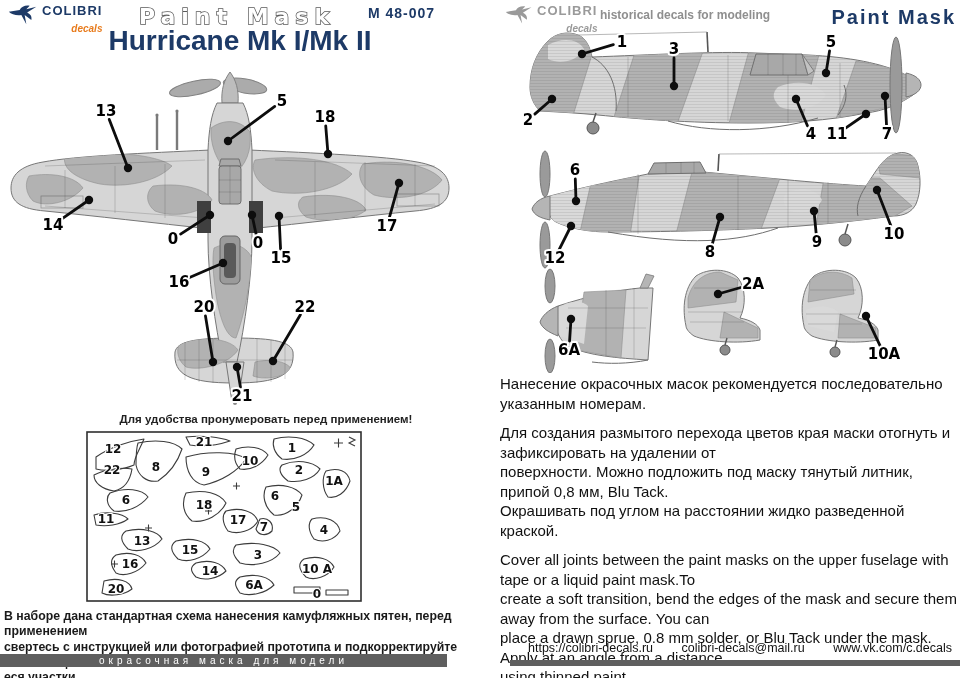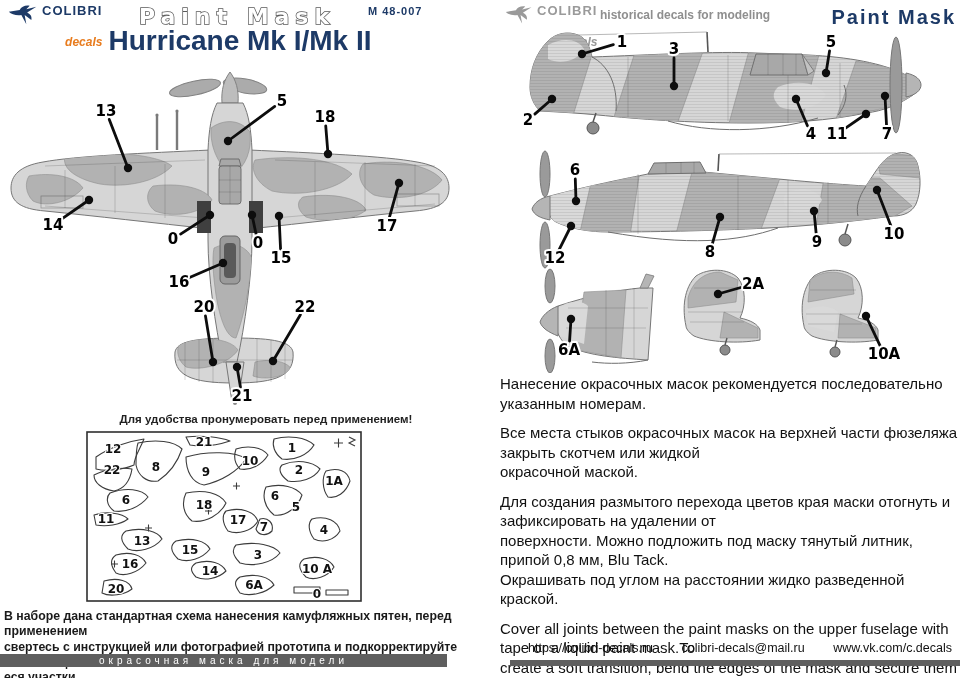--- a/index.html
+++ b/index.html
@@ -4,24 +4,24 @@
 <style>
   html,body{margin:0;padding:0;background:#e8e8e8;}
   #page{position:relative;width:960px;height:678px;background:#ffffff;overflow:hidden;
         font-family:"Liberation Sans",sans-serif;color:#111;}
   .abs{position:absolute;}
 
   
   .brand{display:flex;align-items:flex-start;gap:4px;}
   .brand-txt{line-height:1;}
   .brand-name{font-weight:bold;font-size:13px;letter-spacing:1px;color:#1d3a67;}
-  .brand-sub{font-weight:bold;font-style:italic;font-size:12px;color:#e87c1e;text-align:right;margin-top:19px;}
+  .brand-sub{font-weight:bold;font-style:italic;font-size:10px;color:#e87c1e;text-align:right;margin-top:7px;}
   .brand.gray .brand-name,.brand.gray .brand-sub{color:#9a9a9a;}
   .tagline{font-weight:bold;font-size:12px;color:#8f8f8f;}
-  .code{font-weight:bold;font-size:11px;color:#1d3a67;letter-spacing:1px;}
+  .code{font-weight:bold;font-size:14px;color:#1d3a67;letter-spacing:1px;}
   .subject{font-weight:bold;font-size:28px;color:#1d3a67;letter-spacing:0px;}
   .pm-right{font-weight:bold;font-size:20px;color:#1d3a67;letter-spacing:2px;}
 
   .caption{font-weight:bold;font-size:11.5px;color:#222;text-align:center;margin-left:31px;}
   .note{font-weight:bold;font-size:12.3px;color:#1a1a1a;line-height:1.25;white-space:pre-line;}
   .bar{background:#5f5f5f;color:#fff;font-weight:normal;font-size:10px;letter-spacing:4px;
        text-align:center;line-height:13px;height:13px;}
   .bar2{background:#5f5f5f;height:6px;}
 
   .paras p{margin:0 0 10px 0;font-size:15px;line-height:1.3;white-space:pre-line;}
@@ -371,22 +371,20 @@
       <line x1="230" y1="26" x2="256.3462844712326" y2="18.472490151076403" class="co-line"></line>
       <circle cx="230" cy="26" r="4.2" class="co-dot"></circle>
       <text x="265" y="16" class="co-label">2A</text>
       <line x1="378" y1="48" x2="392.14722289734857" y2="77.86635944995815" class="co-line"></line>
       <circle cx="378" cy="48" r="4.2" class="co-dot"></circle>
       <text x="396" y="86" class="co-label">10A</text>
     </svg>
 
   <div class="abs paras" style="left:500px;top:374px;width:458px;">
     <p>Нанесение окрасочных масок рекомендуется последовательно указанным номерам.</p>
-    <p>Все места стыков окрасочных масок  на верхней части фюзеляжа   закрыть скотчем или жидкой
-окрасочной маской.</p>
     <p>Для создания  размытого перехода цветов  края маски отогнуть и зафиксировать  на удалении от
 поверхности. Можно подложить под маску   тянутый литник, припой 0,8 мм, Blu  Tack.
 Окрашивать под углом на расстоянии жидко разведенной краской.</p>
     <p>Cover all joints between the paint masks on the upper fuselage with tape or a liquid paint mask.To
 create a soft transition, bend the edges of the mask and secure them away from the surface. You can
 place a drawn sprue, 0.8 mm solder, or Blu Tack under the mask. Apply at an angle from a distance
 using thinned paint.</p>
 
   </div>
 

